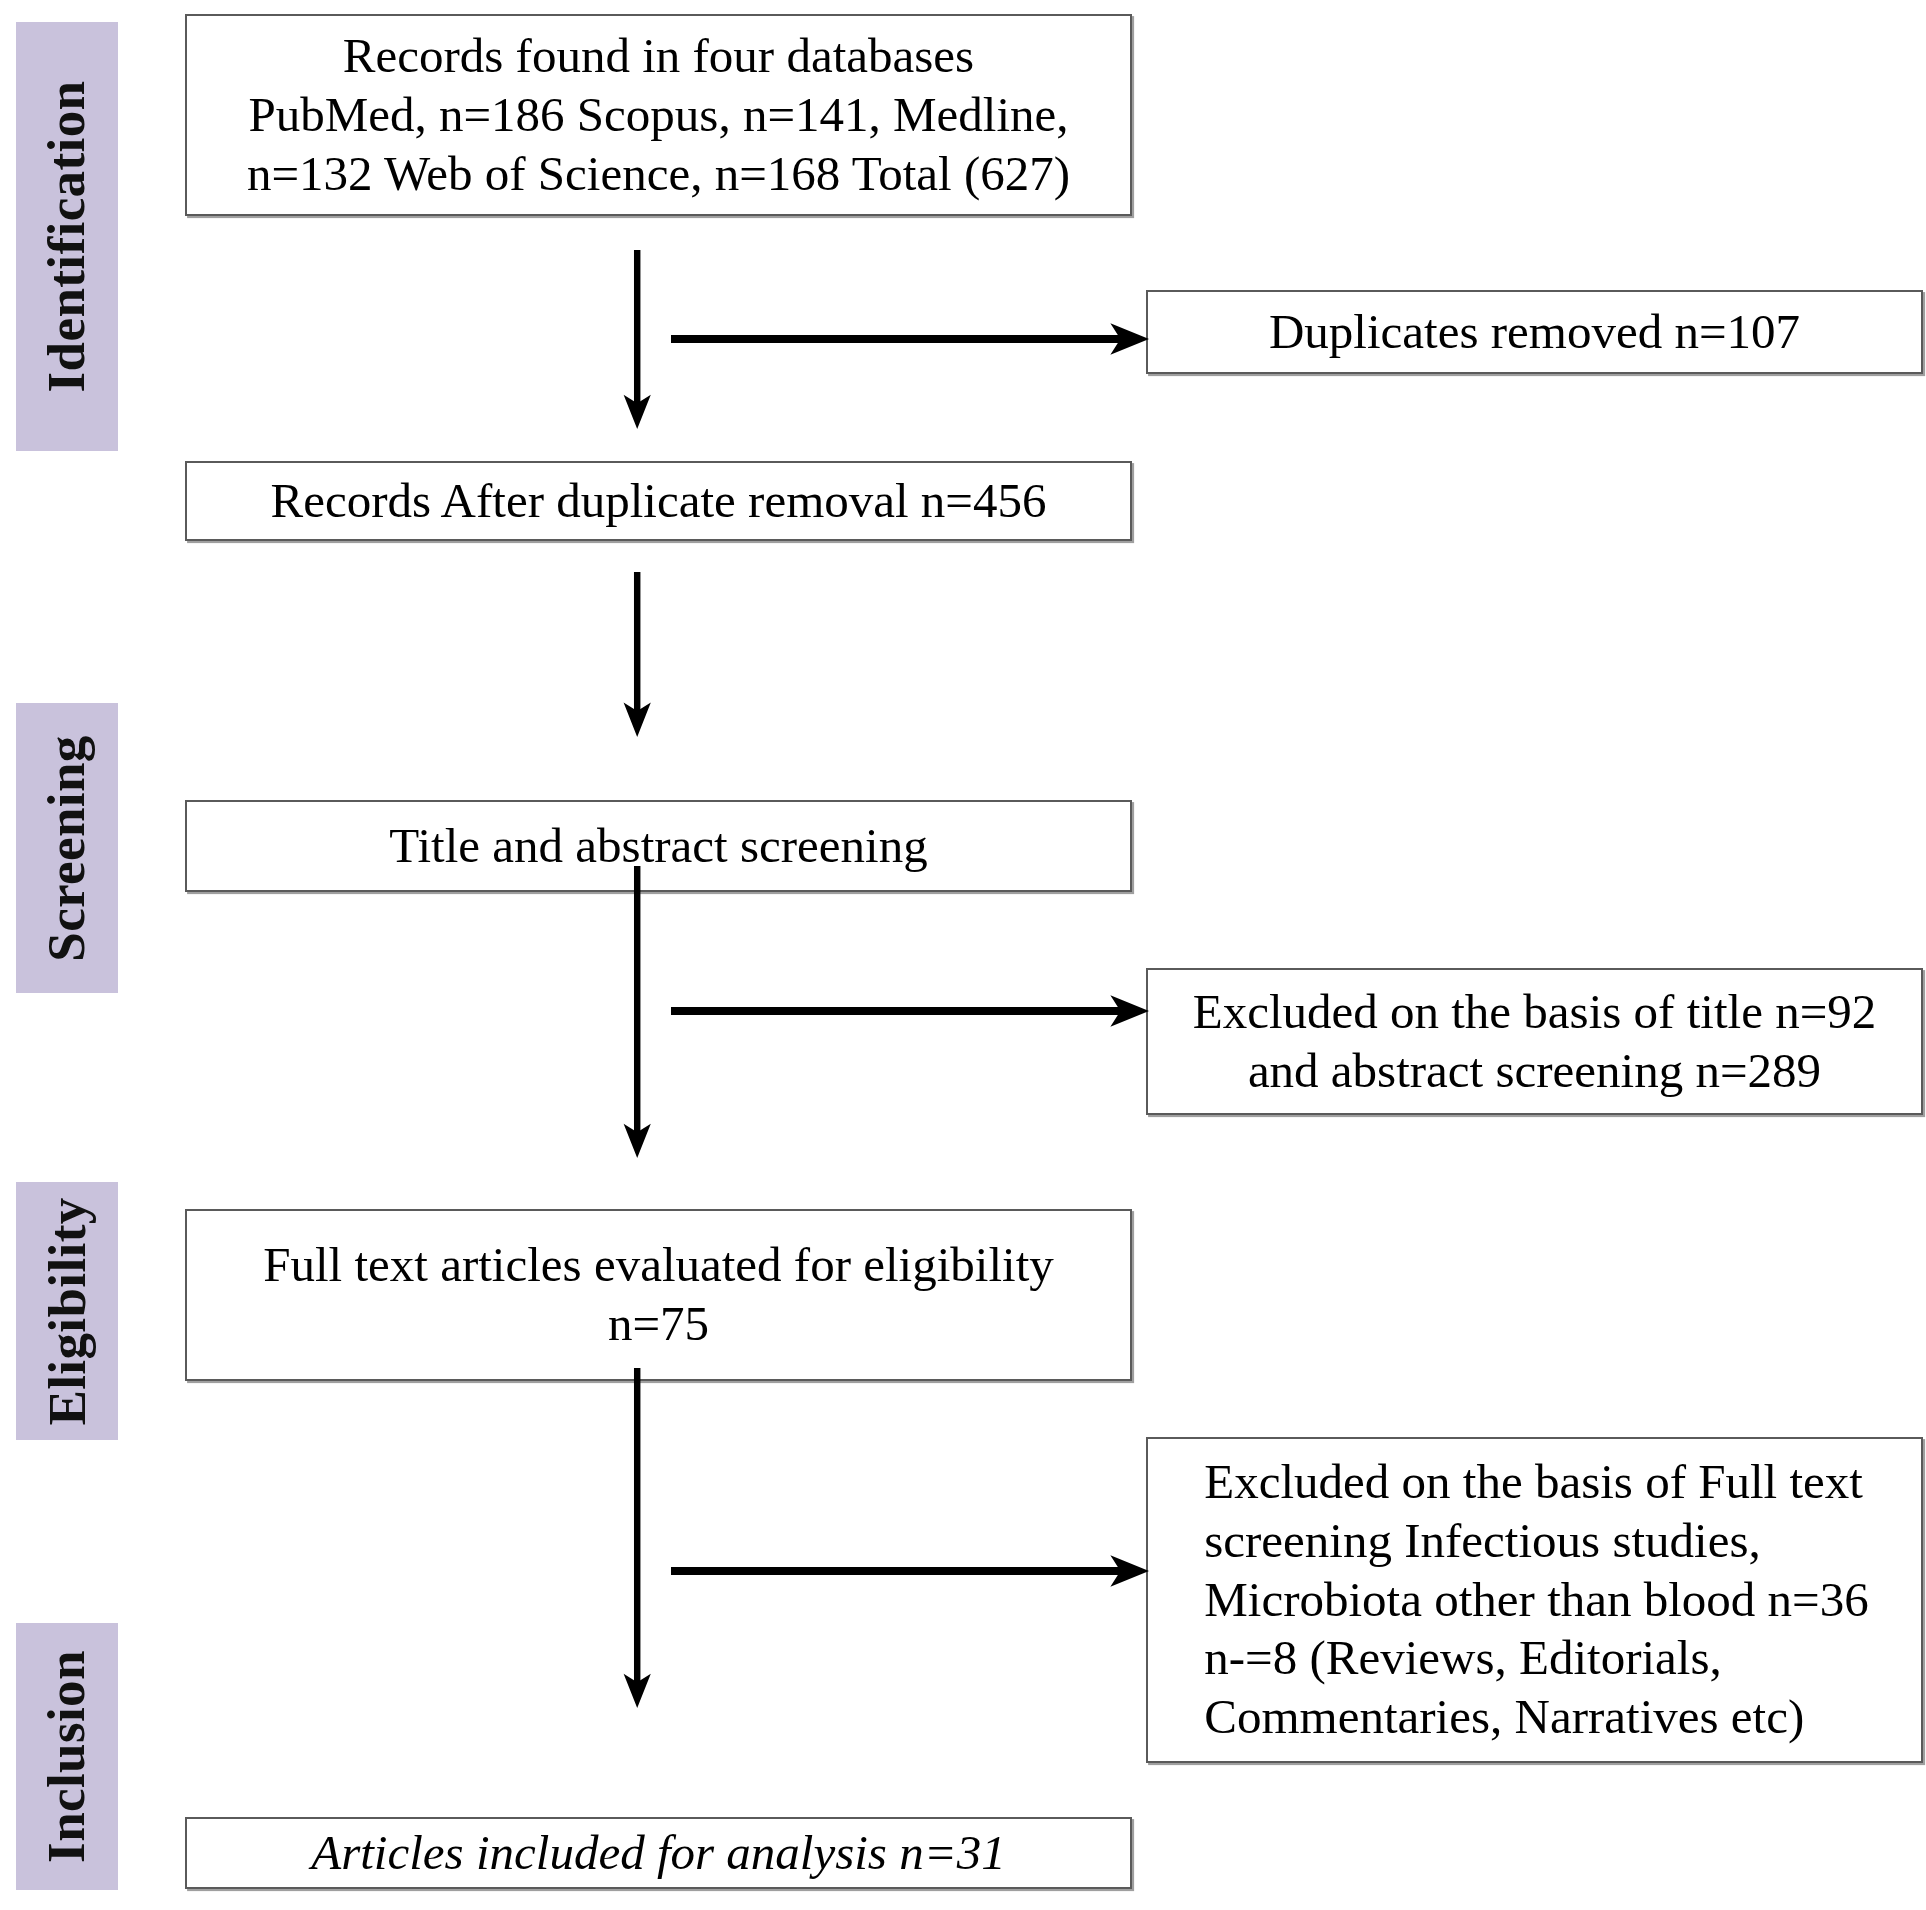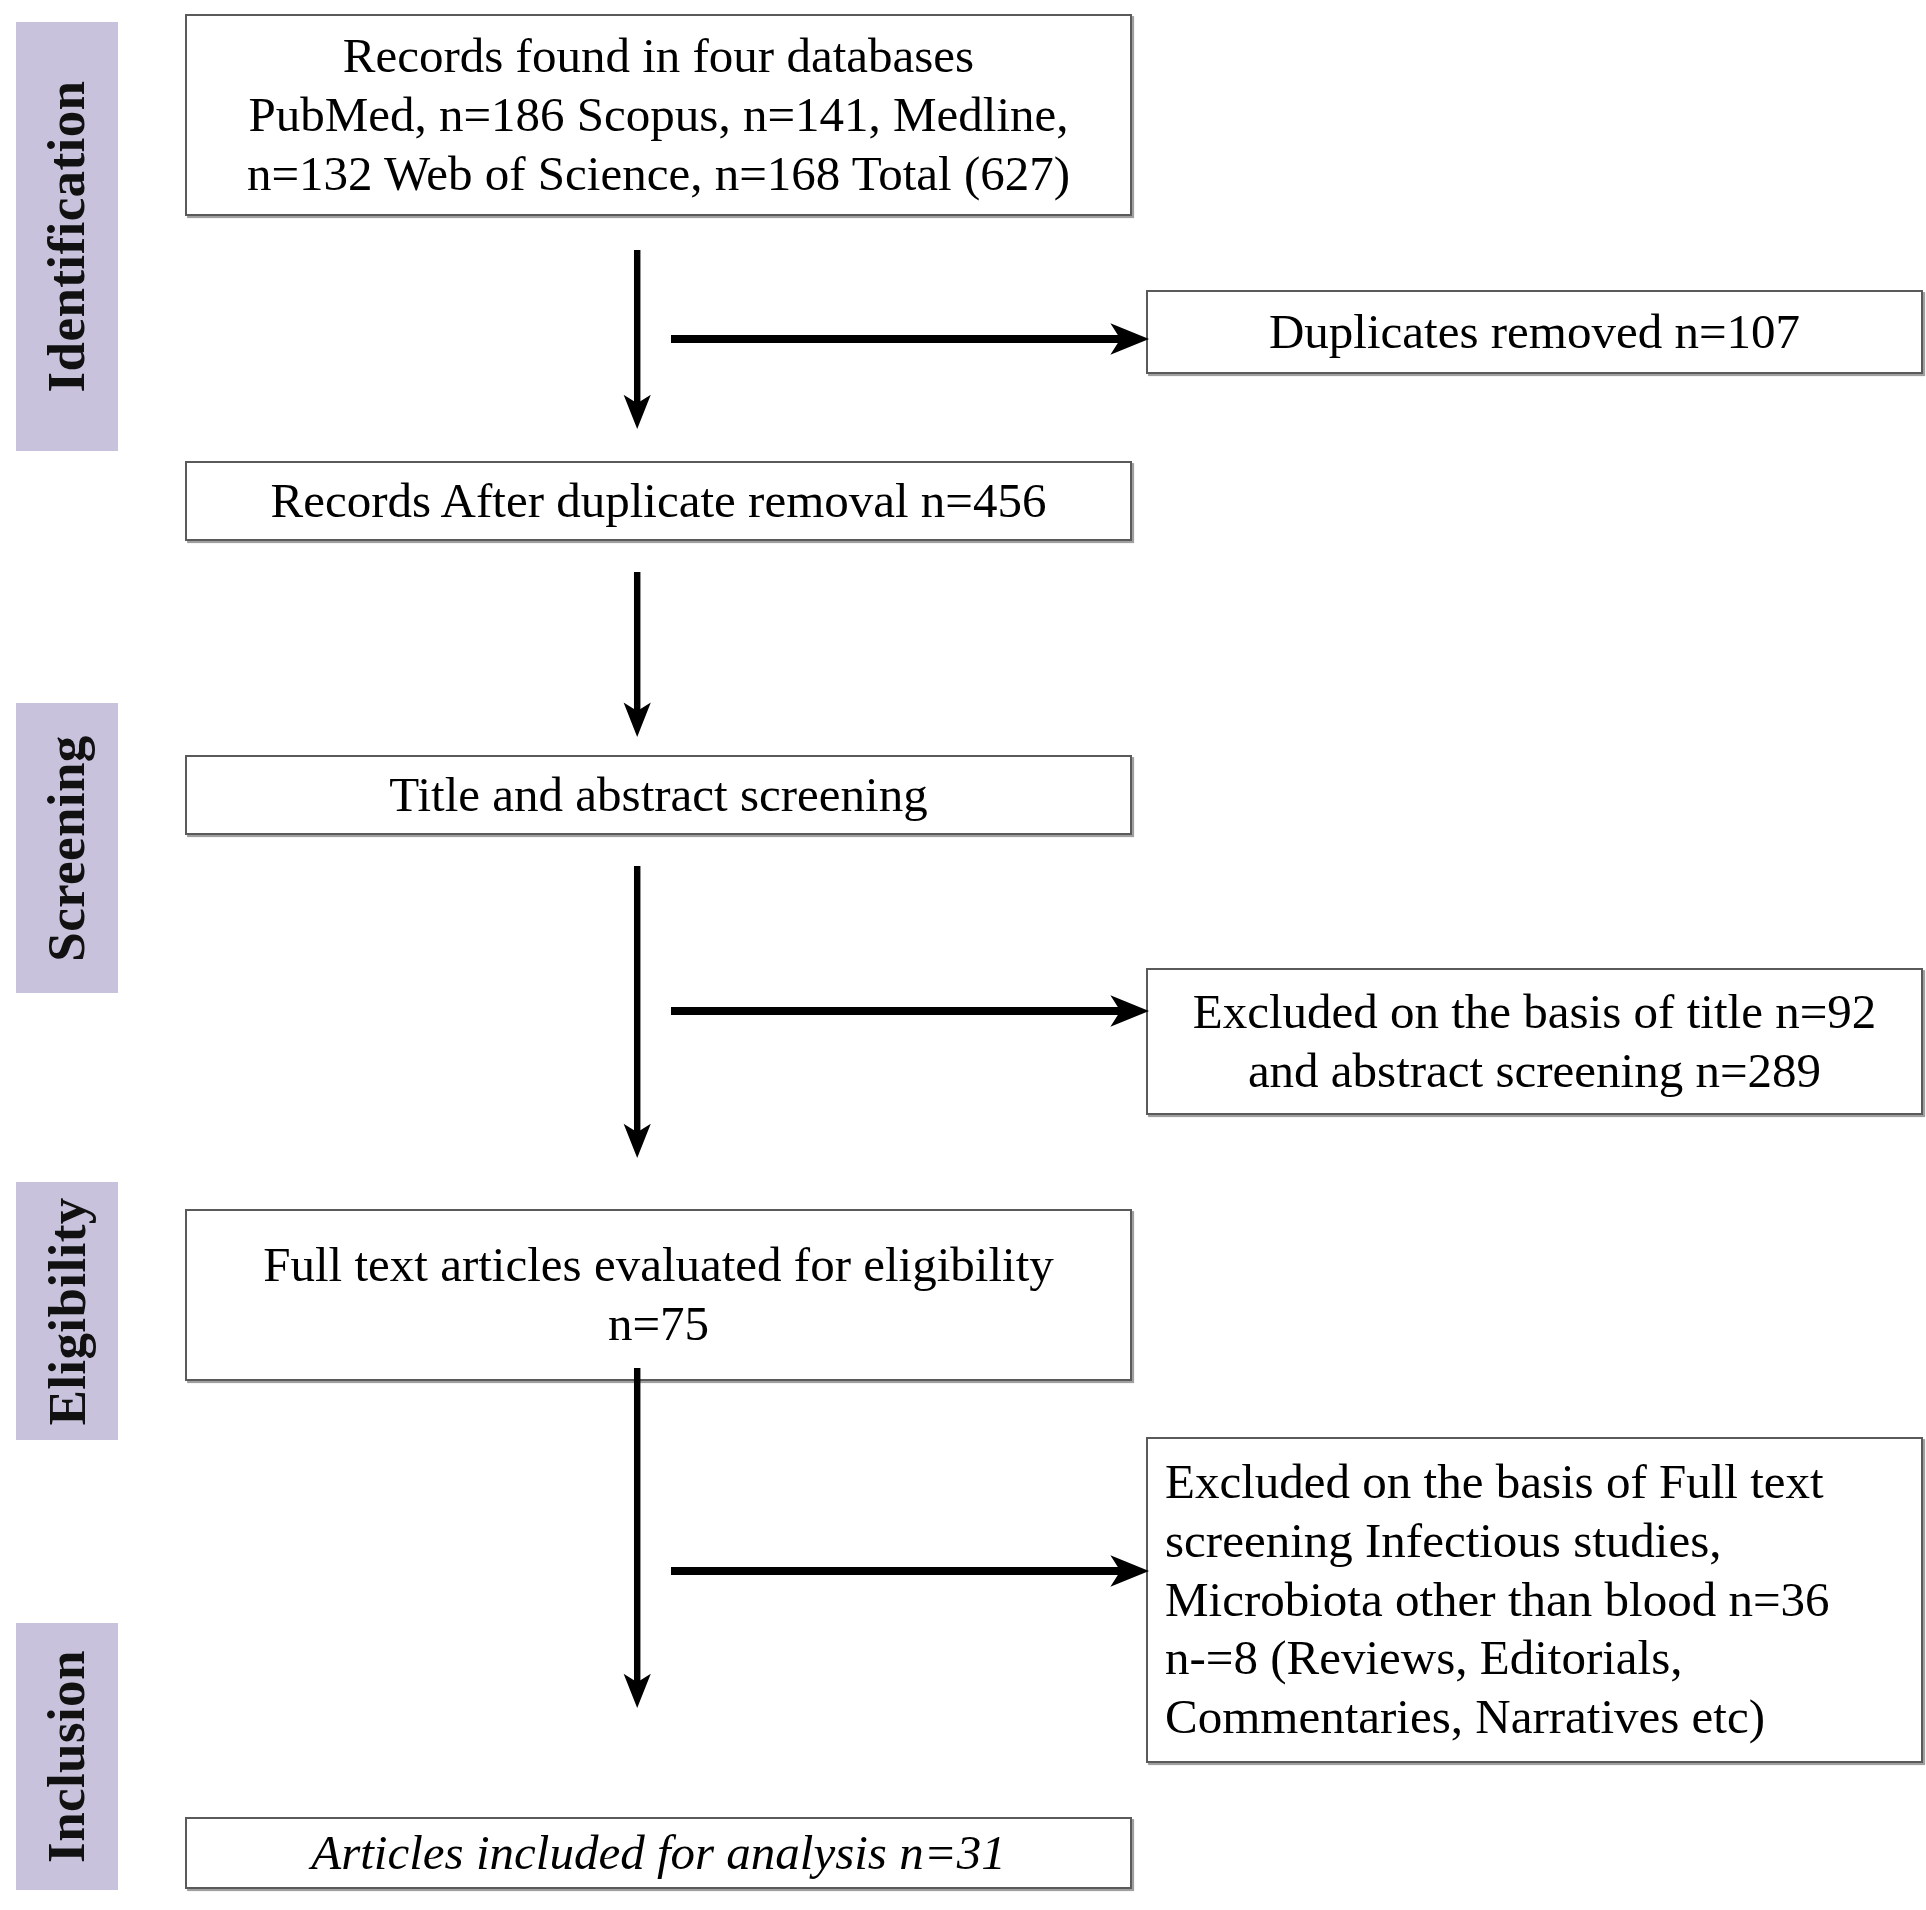--- a/index.html
+++ b/index.html
@@ -54,21 +54,21 @@
     padding: 12px 13px;
   }
   .flow-box .box-text {
     font-size: 49px;
     line-height: 1.20;
     text-align: center;
     white-space: pre-line;
     color: #000000;
   }
   .flow-box.align-left {
-    justify-content: flex-start;
+    justify-content: center;
   }
   .flow-box.align-left .box-text {
     text-align: left;
   }
 
   
   .arrow {
     position: absolute;
   }
   .arrow svg {
@@ -104,21 +104,21 @@
   </div>
 
   <div class="flow-box" style="left:1146px; top:290px; width:777px; height:84px;">
     <span class="box-text">Duplicates removed n=107</span>
   </div>
 
   <div class="flow-box" style="left:185px; top:461px; width:947px; height:80px;">
     <span class="box-text">Records After duplicate removal n=456</span>
   </div>
 
-  <div class="flow-box" style="left:185px; top:755px; width:947px; height:80px;">
+  <div class="flow-box" style="left:185px; top:800px; width:947px; height:92px;">
     <span class="box-text">Title and abstract screening</span>
   </div>
 
   <div class="flow-box" style="left:1146px; top:968px; width:777px; height:147px;">
     <span class="box-text">Excluded on the basis of title n=92
 and abstract screening n=289</span>
   </div>
 
   <div class="flow-box" style="left:185px; top:1209px; width:947px; height:172px;">
     <span class="box-text">Full text articles evaluated for eligibility

